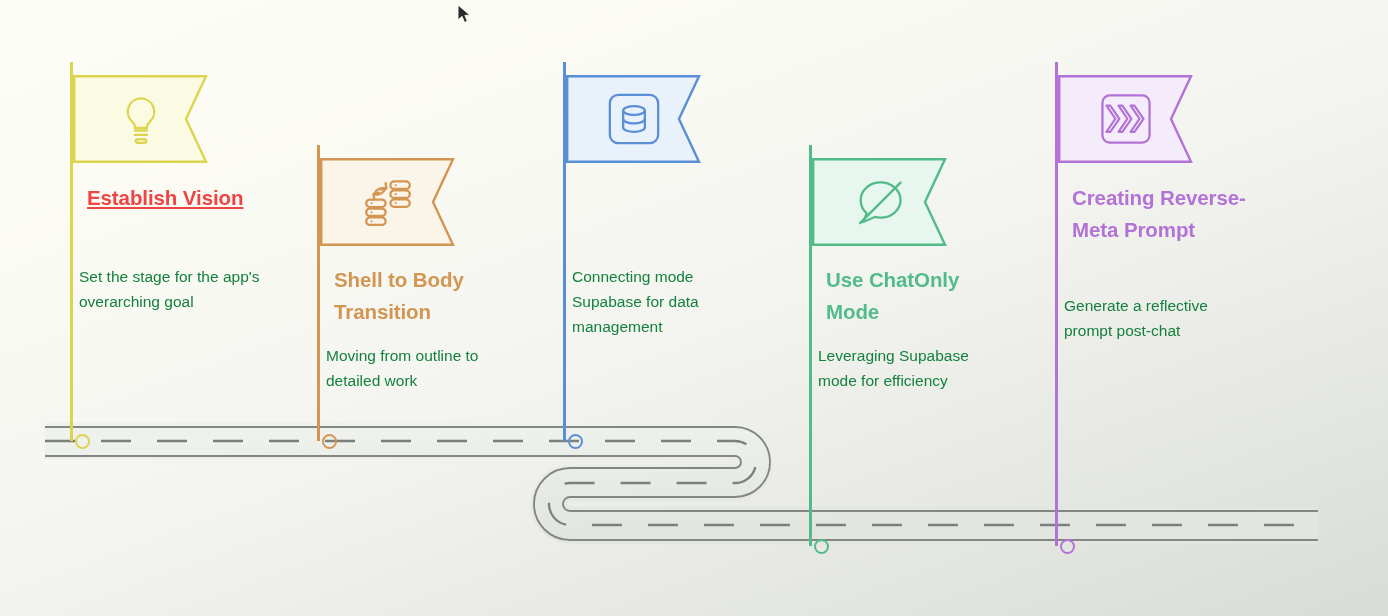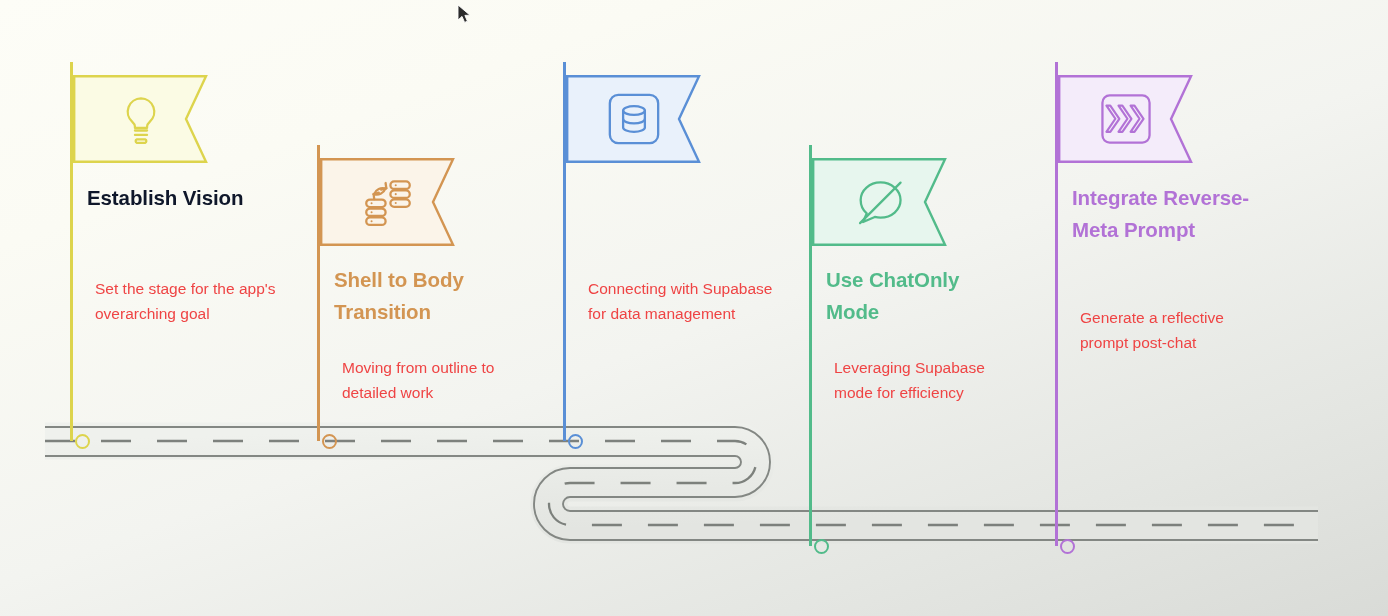--- a/index.html
+++ b/index.html
@@ -57,27 +57,26 @@
     position: absolute;
     left: 17px;
     font-size: 20.5px;
     font-weight: bold;
     line-height: 1.58;
     letter-spacing: -0.1px;
     width: 185px;
   }
   .m-desc {
     position: absolute;
-    left: 25px;
+    left: 9px;
     font-size: 15.5px;
     font-weight: 400;
     line-height: 1.62;
-    color: #ef4444;
+    color: #15803d;
     width: 190px;
-    margin-top: 12px;
   }
   .marker {
     position: absolute;
     width: 15px;
     height: 15px;
     border-radius: 50%;
     background: transparent;
     box-sizing: border-box;
     border-width: 2.4px;
     border-style: solid;
@@ -123,21 +122,21 @@
           </svg>
         </div>
         <div class="icon-wrap" style="top: 75px; padding-right: 22px;">
           <svg width="58" height="58" viewBox="0 0 48 48" fill="none" stroke="#ddd44d" stroke-width="1.9" stroke-linecap="round" stroke-linejoin="round">
             <path d="M24 7 a11 11 0 0 1 7.2 19.3 c-1.5 1.3-2.2 2.6-2.2 4.1 l0 1 -10 0 0-1 c0-1.5-0.7-2.8-2.2-4.1 A11 11 0 0 1 24 7 z"></path>
             <path d="M19 33.5 l10 0"></path>
             <path d="M19 37.2 l10 0"></path>
             <path d="M20.6 40.8 l6.8 0 a1.6 1.6 0 0 1 0 3 l-6.8 0 a1.6 1.6 0 0 1 0-3 z"></path>
           </svg>
         </div>
-        <div class="m-title" style="top: 182px; color: #0f172a;">Establish Vision</div>
+        <div class="m-title" style="top: 182px; color: #ef4444; text-decoration: underline;">Establish Vision</div>
         <div class="m-desc" style="top: 264px;">Set the stage for the app's overarching goal</div>
       </div>
       <div class="milestone" style="left: 317px; top: 0px; height: 476px;">
         <div class="pole" style="top: 145px; height: 296px; background: rgb(211, 149, 82);"></div>
         <div class="flag" style="top: 158px;">
           <svg width="135" height="88" viewBox="0 0 135 88">
             <path d="M1.2,1.2 L133,1.2 L113,44 L133,86.8 L1.2,86.8 Z" fill="#fbf4e9" stroke="#d39552" stroke-width="2.4" stroke-linejoin="miter"></path>
           </svg>
         </div>
         <div class="icon-wrap" style="top: 158px; padding-right: 22px;">
@@ -177,21 +176,21 @@
           </svg>
         </div>
         <div class="icon-wrap" style="top: 75px; padding-right: 22px;">
           <svg width="58" height="58" viewBox="0 0 48 48" fill="none" stroke="#5a8fd6" stroke-width="1.9" stroke-linecap="round" stroke-linejoin="round">
             <rect x="4" y="4" width="40" height="40" rx="7"></rect>
             <ellipse cx="24" cy="17" rx="9" ry="3.6"></ellipse>
             <path d="M15 17 l0 14 a9 3.6 0 0 0 18 0 l0 -14"></path>
             <path d="M15 24 a9 3.6 0 0 0 18 0"></path>
           </svg>
         </div>
-        <div class="m-desc" style="top: 264px;">Connecting with Supabase for data management</div>
+        <div class="m-desc" style="top: 264px;">Connecting mode Supabase for data management</div>
       </div>
       <div class="milestone" style="left: 809px; top: 0px; height: 537px;">
         <div class="pole" style="top: 145px; height: 401px; background: rgb(82, 187, 138);"></div>
         <div class="flag" style="top: 158px;">
           <svg width="135" height="88" viewBox="0 0 135 88">
             <path d="M1.2,1.2 L133,1.2 L113,44 L133,86.8 L1.2,86.8 Z" fill="#e7f6ee" stroke="#52bb8a" stroke-width="2.4" stroke-linejoin="miter"></path>
           </svg>
         </div>
         <div class="icon-wrap" style="top: 158px; padding-right: 22px;">
           <svg width="58" height="58" viewBox="0 0 48 48" fill="none" stroke="#52bb8a" stroke-width="1.9" stroke-linecap="round" stroke-linejoin="round">
@@ -210,21 +209,21 @@
           </svg>
         </div>
         <div class="icon-wrap" style="top: 75px; padding-right: 22px;">
           <svg width="58" height="58" viewBox="0 0 48 48" fill="none" stroke="#b272d6" stroke-width="1.9" stroke-linecap="round" stroke-linejoin="round">
             <rect x="4.5" y="4.5" width="39" height="39" rx="6"></rect>
             <path d="M11 13 l7.5 10.8 -7.5 10.8 -3.2 0 7.4 -10.8 -7.4 -10.8 z" stroke-width="1.8"></path>
             <path d="M21 13 l7.5 10.8 -7.5 10.8 -3.2 0 7.4 -10.8 -7.4 -10.8 z" stroke-width="1.8"></path>
             <path d="M31 13 l7.5 10.8 -7.5 10.8 -3.2 0 7.4 -10.8 -7.4 -10.8 z" stroke-width="1.8"></path>
           </svg>
         </div>
-        <div class="m-title" style="top: 182px; color: rgb(178, 114, 214);">Integrate Reverse-Meta Prompt</div>
+        <div class="m-title" style="top: 182px; color: rgb(178, 114, 214);">Creating Reverse-Meta Prompt</div>
         <div class="m-desc" style="top: 293px;">Generate a reflective prompt post-chat</div>
       </div>
     </div>
 
   <svg class="cursor" id="cursor-el" width="16" height="22" viewBox="0 0 16 22" style="left: 457px; top: 4px;">
     <path d="M1,1 L1,16 L5,12.4 L7.6,18.4 L10.4,17.2 L7.9,11.4 L13,11.2 Z" fill="#2b2b2b" stroke="#ffffff" stroke-width="0.9"></path>
   </svg>
 
 <div class="marker" style="left: 74.5px; top: 433.5px; border-color: rgb(221, 212, 77);"></div>
     <div class="marker" style="left: 321.5px; top: 433.5px; border-color: rgb(211, 149, 82);"></div>

